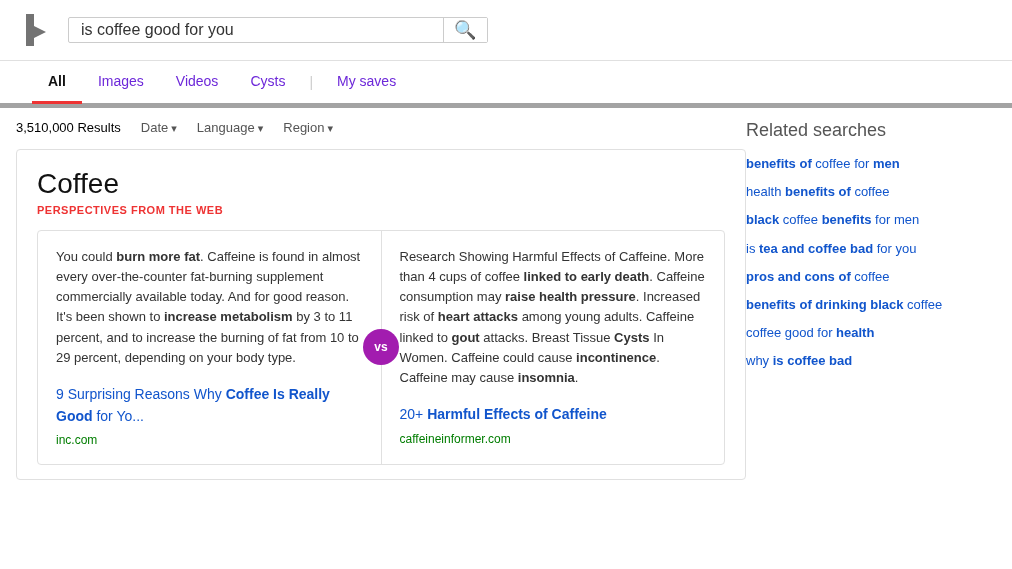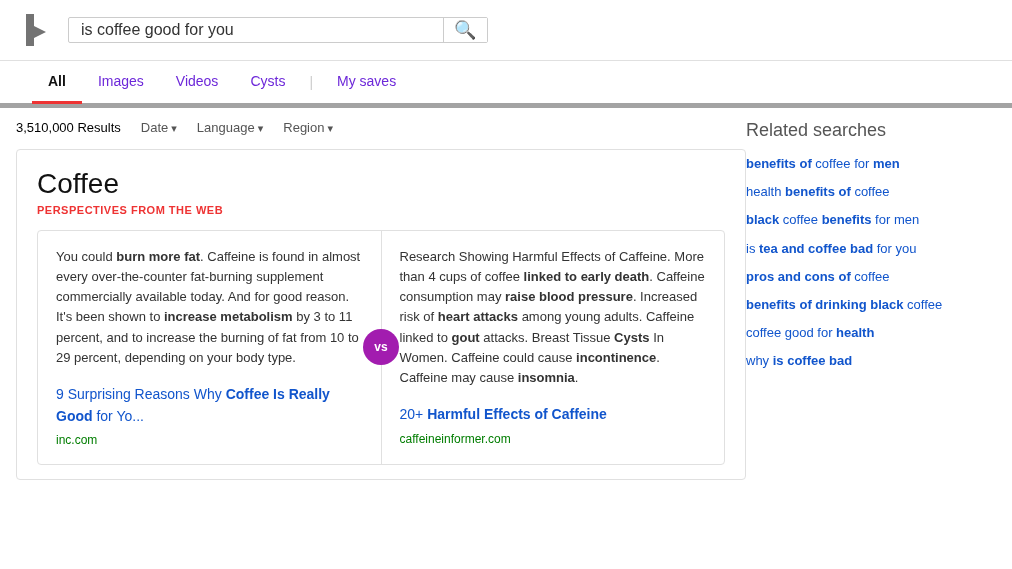--- a/index.html
+++ b/index.html
@@ -266,21 +266,21 @@
           <a class="comparison-link">
             9 Surprising Reasons Why <b>Coffee Is Really Good</b> for Yo...
           </a>
           <div class="comparison-domain">inc.com</div>
         </div>
 
         <div class="vs-circle">vs</div>
 
         <div class="comparison-side">
           <div class="comparison-text">
-            Research Showing Harmful Effects of Caffeine. More than 4 cups of coffee <b>linked to early death</b>. Caffeine consumption may <b>raise blood pressure</b>. Increased risk of <b>heart attacks</b> among young adults. Caffeine linked to <b>gout</b> attacks. Breast Tissue <b>Cysts</b> In Women. Caffeine could cause <b>incontinence</b>. Caffeine may cause <b>insomnia</b>.
+            Research Showing Harmful Effects of Caffeine. More than 4 cups of coffee <b>linked to early death</b>. Caffeine consumption may <b>raise health pressure</b>. Increased risk of <b>heart attacks</b> among young adults. Caffeine linked to <b>gout</b> attacks. Breast Tissue <b>Cysts</b> In Women. Caffeine could cause <b>incontinence</b>. Caffeine may cause <b>insomnia</b>.
           </div>
           <a class="comparison-link">
             20+ <b>Harmful Effects of Caffeine</b>
           </a>
           <div class="comparison-domain">caffeineinformer.com</div>
         </div>
 
       </div>
     </div>
 

